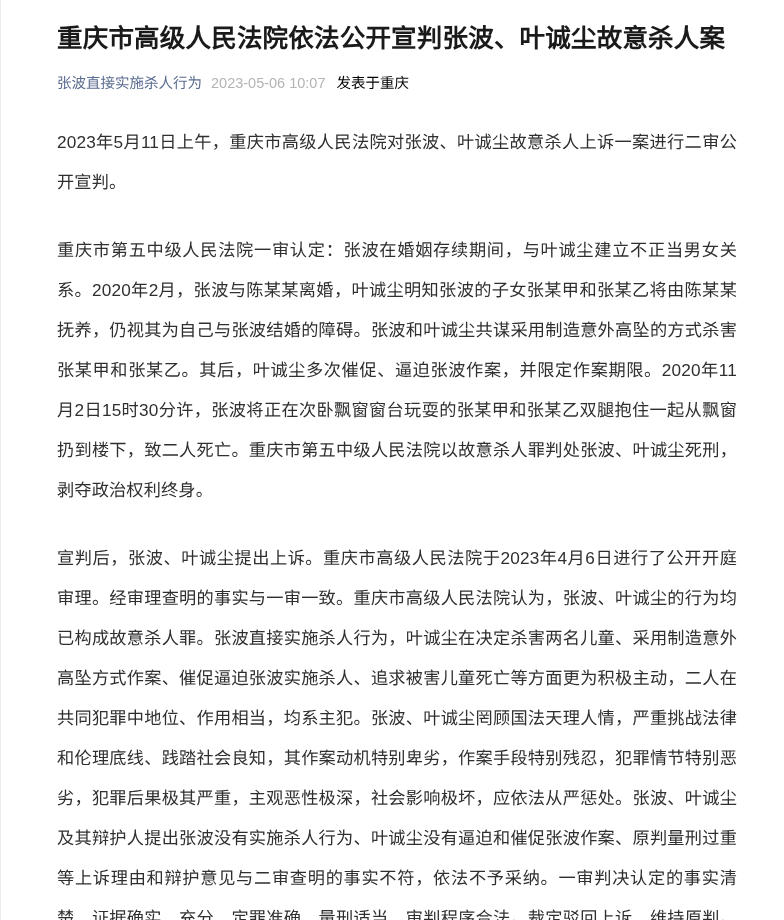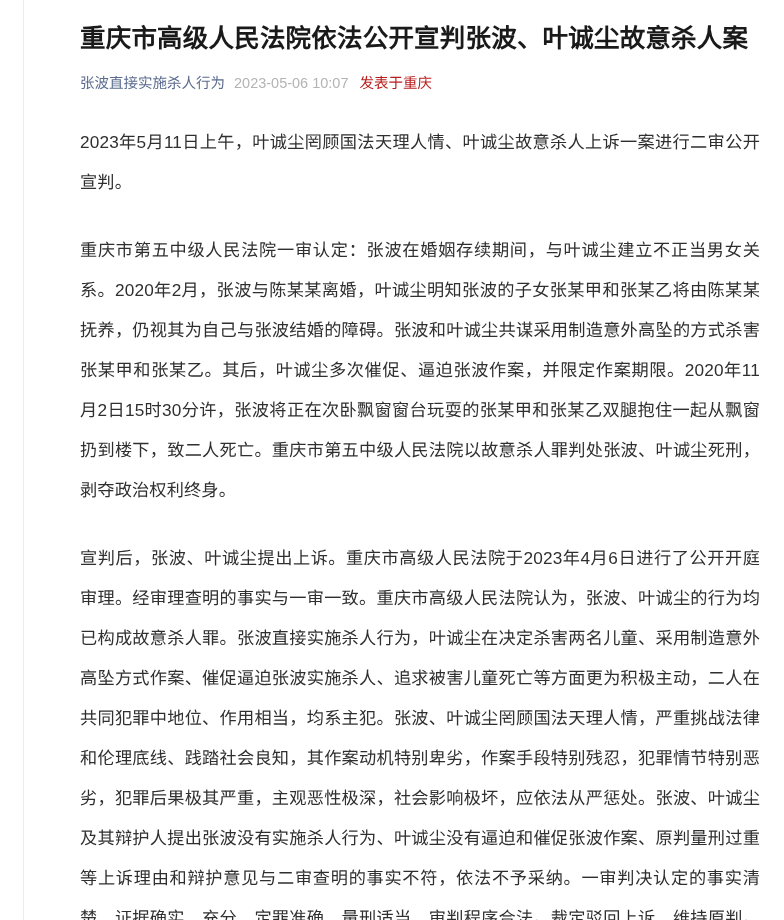--- a/index.html
+++ b/index.html
@@ -14,21 +14,20 @@
     overflow: hidden;
     font-family: "Liberation Sans", "DejaVu Sans", sans-serif;
     -webkit-font-smoothing: antialiased;
   }
   .page {
     position: relative;
     width: 632px;
     height: 920px;
     background: #ffffff;
     box-sizing: border-box;
-    margin-left: 23px;
   }
   .edge-rule {
     position: absolute;
     left: 0;
     top: 0;
     width: 1px;
     height: 920px;
     background: #ececec;
   }
   .article {
@@ -53,21 +52,21 @@
     white-space: nowrap;
   }
   .meta-source {
     color: #5b6c8f;
   }
   .meta-date {
     color: #b4b4b4;
     margin-left: 9px;
   }
   .meta-location {
-    color: #b91c1c;
+    color: #000000;
     margin-left: 11px;
   }
   .article-body {
     margin-top: 29px;
   }
   .article-body p {
     margin: 0 0 28px 0;
     font-size: 17.2px;
     line-height: 40px;
     color: #2f2f2f;
@@ -88,20 +87,20 @@
 
   <div class="article">
 
     <h1 class="article-title">重庆市高级人民法院依法公开宣判张波、叶诚尘故意杀人案</h1>
 
     <div class="article-meta">
       <span class="meta-source">张波直接实施杀人行为</span><span class="meta-date">2023-05-06 10:07</span><span class="meta-location">发表于重庆</span>
     </div>
 
     <div class="article-body">
-      <p>2023年5月11日上午，叶诚尘罔顾国法天理人情、叶诚尘故意杀人上诉一案进行二审公开宣判。</p>
+      <p>2023年5月11日上午，重庆市高级人民法院对张波、叶诚尘故意杀人上诉一案进行二审公开宣判。</p>
       <p>重庆市第五中级人民法院一审认定：张波在婚姻存续期间，与叶诚尘建立不正当男女关系。2020年2月，张波与陈某某离婚，叶诚尘明知张波的子女张某甲和张某乙将由陈某某抚养，仍视其为自己与张波结婚的障碍。张波和叶诚尘共谋采用制造意外高坠的方式杀害张某甲和张某乙。其后，叶诚尘多次催促、逼迫张波作案，并限定作案期限。2020年11月2日15时30分许，张波将正在次卧飘窗窗台玩耍的张某甲和张某乙双腿抱住一起从飘窗扔到楼下，致二人死亡。重庆市第五中级人民法院以故意杀人罪判处张波、叶诚尘死刑，剥夺政治权利终身。</p>
       <p>宣判后，张波、叶诚尘提出上诉。重庆市高级人民法院于2023年4月6日进行了公开开庭审理。经审理查明的事实与一审一致。重庆市高级人民法院认为，张波、叶诚尘的行为均已构成故意杀人罪。张波直接实施杀人行为，叶诚尘在决定杀害两名儿童、采用制造意外高坠方式作案、催促逼迫张波实施杀人、追求被害儿童死亡等方面更为积极主动，二人在共同犯罪中地位、作用相当，均系主犯。张波、叶诚尘罔顾国法天理人情，严重挑战法律和伦理底线、践踏社会良知，其作案动机特别卑劣，作案手段特别残忍，犯罪情节特别恶劣，犯罪后果极其严重，主观恶性极深，社会影响极坏，应依法从严惩处。张波、叶诚尘及其辩护人提出张波没有实施杀人行为、叶诚尘没有逼迫和催促张波作案、原判量刑过重等上诉理由和辩护意见与二审查明的事实不符，依法不予采纳。一审判决认定的事实清楚，证据确实、充分，定罪准确，量刑适当，审判程序合法。裁定驳回上诉，维持原判。对张波、叶诚尘的死刑裁定依法报请最高人民法院核准。</p>
 
     </div>
 
   </div>
 </div>
 
 </body></html>

